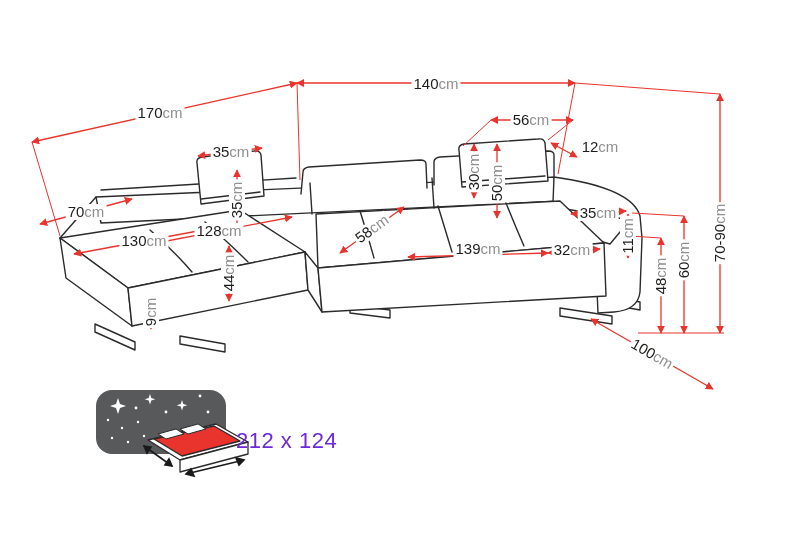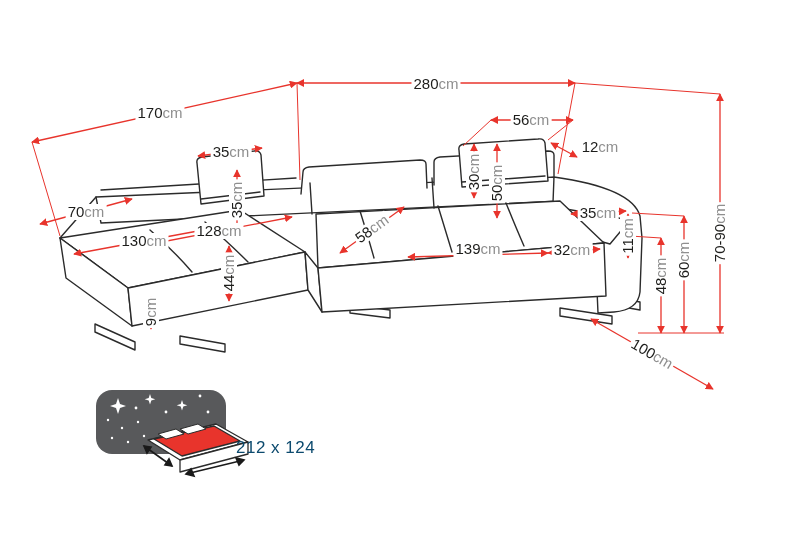--- a/index.html
+++ b/index.html
@@ -7,22 +7,22 @@
               font-family:"Liberation Sans", sans-serif; }
   .stage { position:absolute; left:0; top:0; width:800px; height:533px; }
   svg.layer { position:absolute; left:0; top:0; }
   .dim { position:absolute; transform:translate(-50%,-50%); background:#ffffff;
          padding:0 2px; font-size:15px; line-height:16px; white-space:nowrap; z-index:3; }
   .dim.v    { transform:translate(-50%,-50%) rotate(-90deg); }
   .dim.r-36 { transform:translate(-50%,-50%) rotate(-36deg); }
   .dim.r30  { transform:translate(-50%,-50%) rotate(30deg); }
   .dim b { font-weight:400; color:#1d1d1b; }
   .dim i { font-style:normal; color:#8f8f8f; }
-  .size-label { position:absolute; left:236px; top:438px; font-size:17px;
-                color:#0c4a6e; letter-spacing:0.5px; z-index:3; }
+  .size-label { position:absolute; left:236px; top:428px; font-size:22px;
+                color:#6d28d9; letter-spacing:0.5px; z-index:3; }
 </style>
 </head>
 <body>
 
 <div class="stage">
 
   <svg class="layer" width="800" height="533" viewBox="0 0 800 533">
     <defs>
       <marker id="ae" viewBox="0 0 10 10" refX="9" refY="5" markerWidth="8" markerHeight="8" orient="auto" markerUnits="userSpaceOnUse">
         <path d="M0,0 L10,5 L0,10 Z" fill="#e8342c"></path>
@@ -139,21 +139,21 @@
         <path d="M56,64 l7,1 -4,6 z"></path>
           <path d="M84,84 l-7,-1 4,-6 z"></path>
         <line x1="98" y1="92" x2="156" y2="78"></line>
         <path d="M98,92 l5,-5 3,7 z"></path>
           <path d="M156,78 l-5,5 -3,-7 z"></path>
       </g>
     </g>
   </svg>
 
   <span class="dim" style="left:160px;top:113px"><b>170</b><i>cm</i></span>
-  <span class="dim" style="left:436px;top:84px"><b>280</b><i>cm</i></span>
+  <span class="dim" style="left:436px;top:84px"><b>140</b><i>cm</i></span>
   <span class="dim" style="left:531px;top:120px"><b>56</b><i>cm</i></span>
   <span class="dim" style="left:600px;top:147px"><b>12</b><i>cm</i></span>
   <span class="dim" style="left:231px;top:152px"><b>35</b><i>cm</i></span>
   <span class="dim v" style="left:474px;top:172px"><b>30</b><i>cm</i></span>
   <span class="dim v" style="left:497px;top:183px"><b>50</b><i>cm</i></span>
   <span class="dim" style="left:86px;top:212px"><b>70</b><i>cm</i></span>
   <span class="dim" style="left:144px;top:241px"><b>130</b><i>cm</i></span>
   <span class="dim" style="left:219px;top:231px"><b>128</b><i>cm</i></span>
   <span class="dim v" style="left:237px;top:200px"><b>35</b><i>cm</i></span>
   <span class="dim r-36" style="left:372px;top:229px"><b>58</b><i>cm</i></span>

